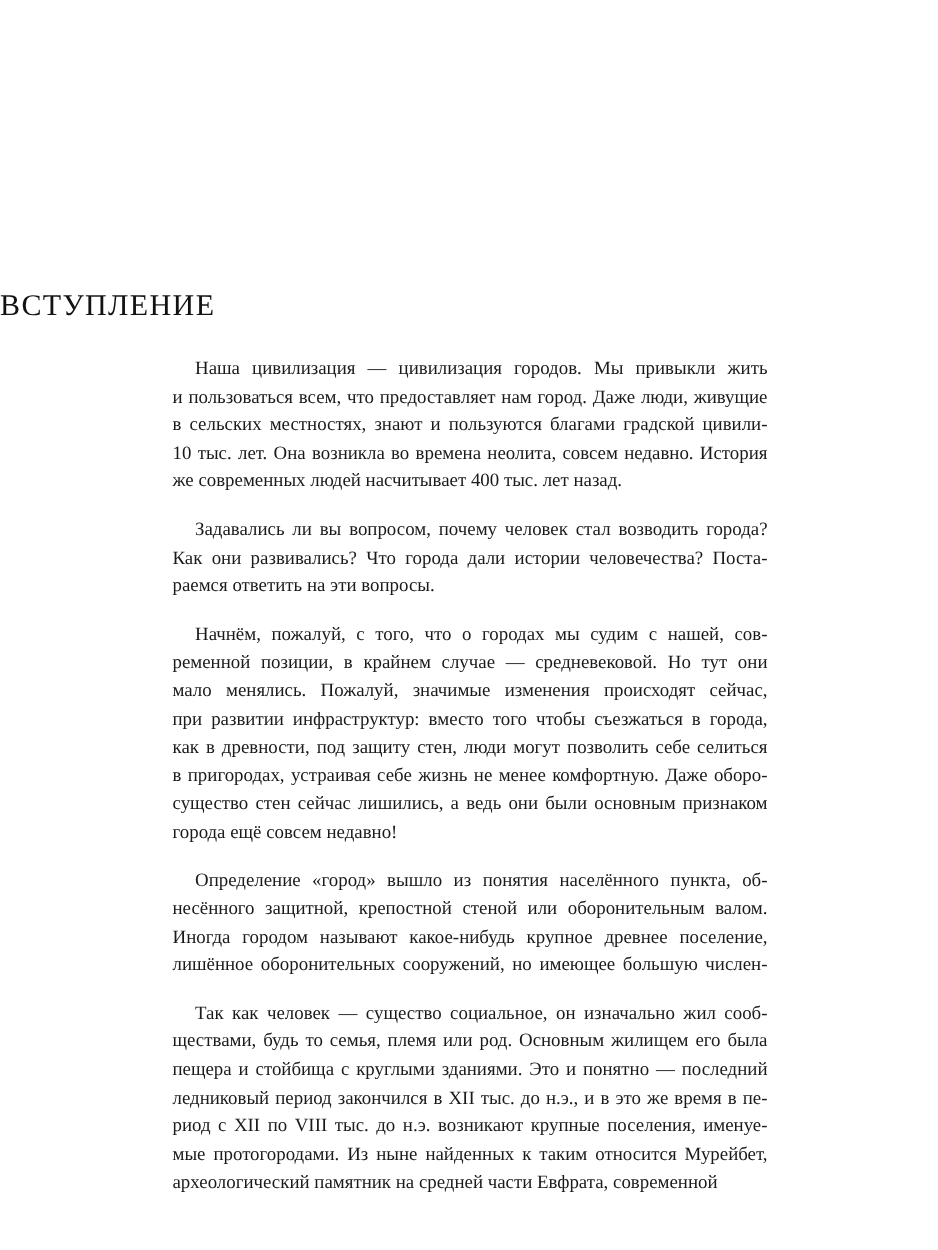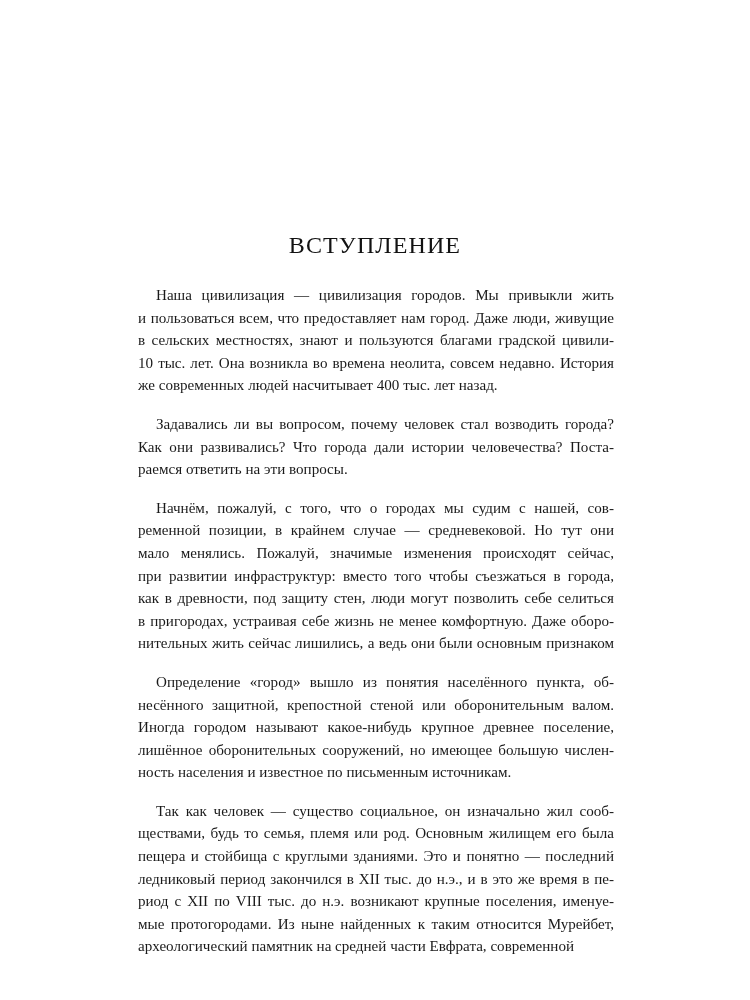--- a/index.html
+++ b/index.html
@@ -16,21 +16,21 @@
     overflow: hidden;
     font-family: "Liberation Serif", "DejaVu Serif", serif;
     color: #1a1a1a;
     -webkit-font-smoothing: antialiased;
   }
   .chapter-title {
     position: absolute;
     left: 0;
     top: 232px;
     width: 750px;
-    text-align: center;
+    text-align: left;
     font-size: 24px;
     line-height: 26px;
     letter-spacing: 1.1px;
     font-weight: 400;
     color: #121212;
     margin: 0;
   }
   .body-text {
     position: absolute;
     left: 122px;
@@ -78,28 +78,28 @@
         <span class="ln">Как они развивались? Что города дали истории человечества? Поста-</span>
         <span class="ln last">раемся ответить на эти вопросы.</span>
       </p>
     <p class="para" id="para-3">
         <span class="ln indent">Начнём, пожалуй, с того, что о городах мы судим с нашей, сов-</span>
         <span class="ln">ременной позиции, в крайнем случае — средневековой. Но тут они</span>
         <span class="ln">мало менялись. Пожалуй, значимые изменения происходят сейчас,</span>
         <span class="ln">при развитии инфраструктур: вместо того чтобы съезжаться в города,</span>
         <span class="ln">как в древности, под защиту стен, люди могут позволить себе селиться</span>
         <span class="ln">в пригородах, устраивая себе жизнь не менее комфортную. Даже оборо-</span>
-        <span class="ln">нительных жить сейчас лишились, а ведь они были основным признаком</span>
+        <span class="ln">существо стен сейчас лишились, а ведь они были основным признаком</span>
+        <span class="ln last">города ещё совсем недавно!</span>
       </p>
     <p class="para" id="para-4">
         <span class="ln indent">Определение «город» вышло из понятия населённого пункта, об-</span>
         <span class="ln">несённого защитной, крепостной стеной или оборонительным валом.</span>
         <span class="ln">Иногда городом называют какое-нибудь крупное древнее поселение,</span>
         <span class="ln">лишённое оборонительных сооружений, но имеющее большую числен-</span>
-        <span class="ln last">ность населения и известное по письменным источникам.</span>
       </p>
     <p class="para" id="para-5">
         <span class="ln indent">Так как человек — существо социальное, он изначально жил сооб-</span>
         <span class="ln">ществами, будь то семья, племя или род. Основным жилищем его была</span>
         <span class="ln">пещера и стойбища с круглыми зданиями. Это и понятно — последний</span>
         <span class="ln">ледниковый период закончился в XII тыс. до н.э., и в это же время в пе-</span>
         <span class="ln">риод с XII по VIII тыс. до н.э. возникают крупные поселения, именуе-</span>
         <span class="ln">мые протогородами. Из ныне найденных к таким относится Мурейбет,</span>
         <span class="ln last">археологический памятник на средней части Евфрата, современной</span>
       </p>

